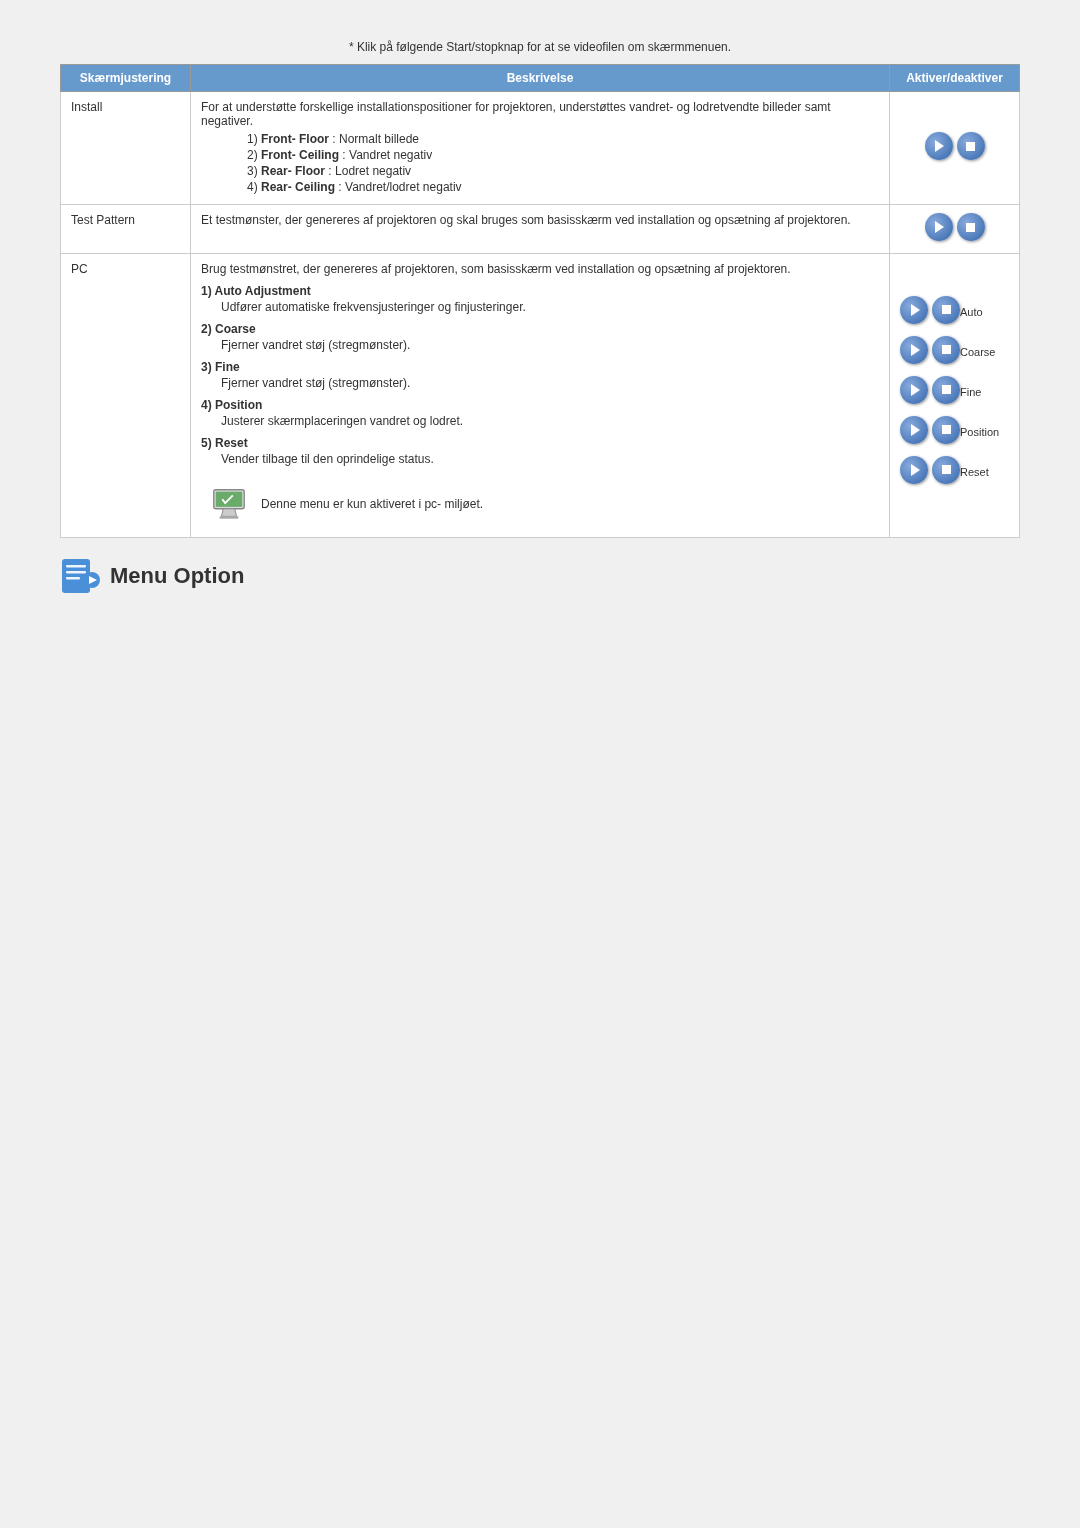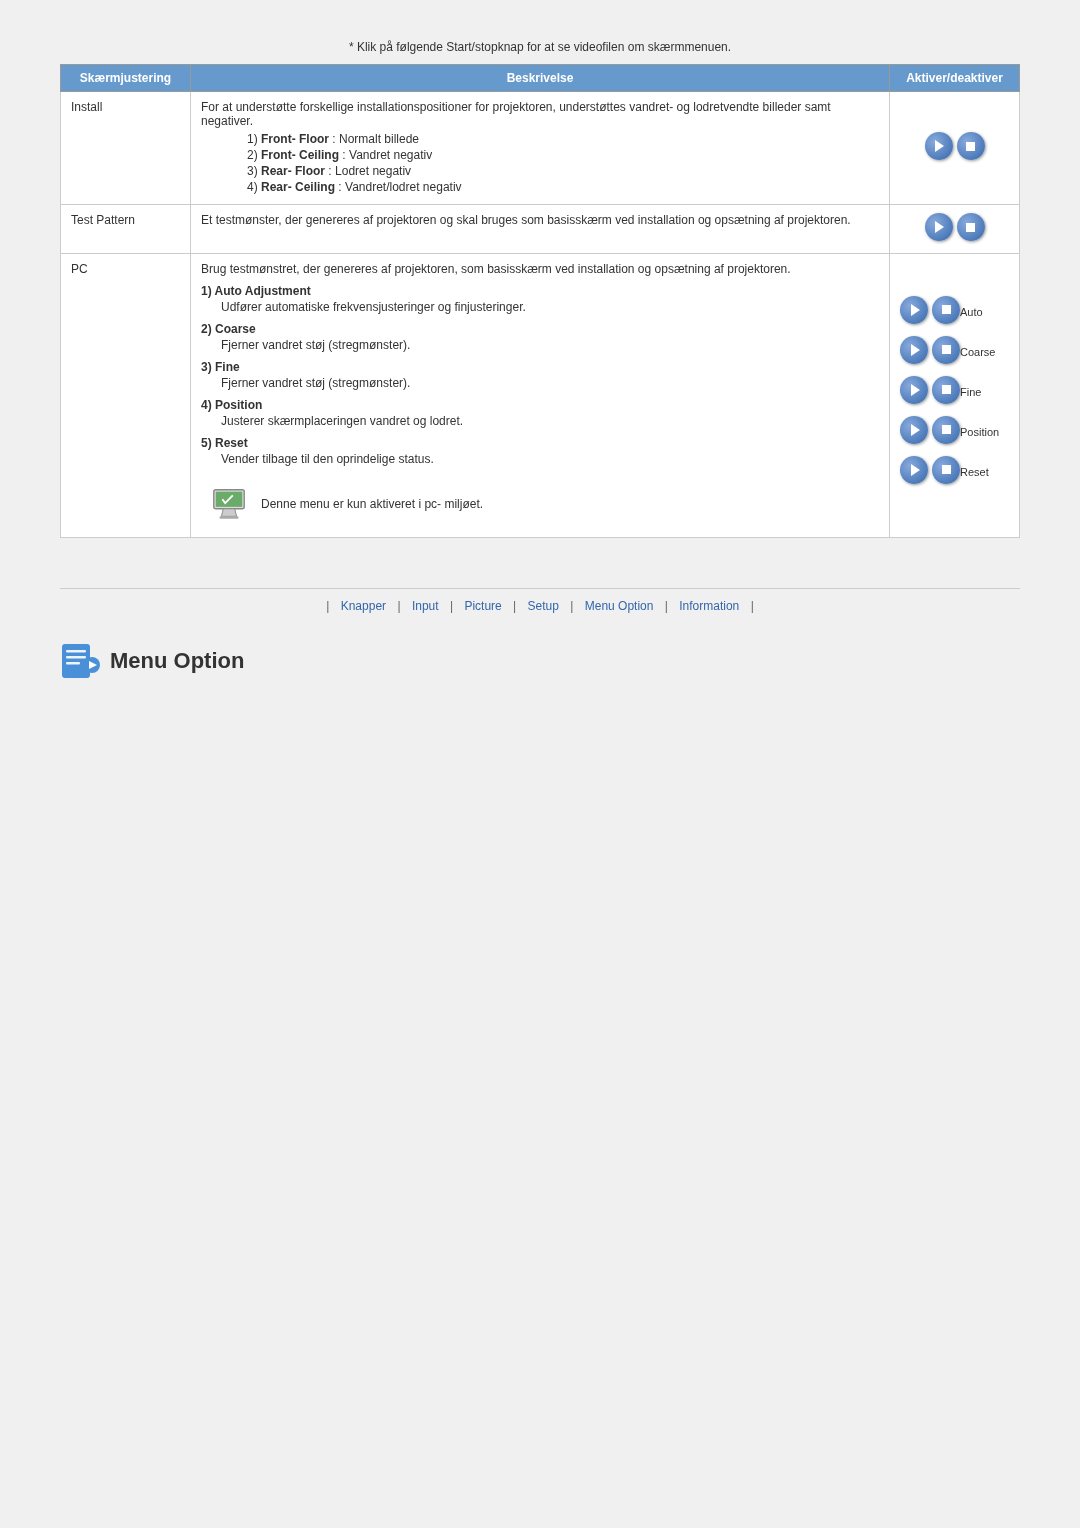--- a/index.html
+++ b/index.html
@@ -319,35 +319,20 @@
               <button class="stop-btn"></button>
             </div>
             <div class="btn-label">Reset</div>
           </div>
         </td>
       </tr>
 
     </tbody>
   </table>
 
-  <div class="nav-bar">
-    <span class="nav-separator">|</span>
-    <a>Knapper</a>
-    <span class="nav-separator">|</span>
-    <a>Input</a>
-    <span class="nav-separator">|</span>
-    <a>Picture</a>
-    <span class="nav-separator">|</span>
-    <a>Setup</a>
-    <span class="nav-separator">|</span>
-    <a>Menu Option</a>
-    <span class="nav-separator">|</span>
-    <a>Information</a>
-    <span class="nav-separator">|</span>
-  </div>
 
   <div class="menu-option-heading">
     <div class="menu-option-icon">
       
       <svg viewBox="0 0 40 36" width="40" height="36" xmlns="http://www.w3.org/2000/svg">
         <rect x="2" y="1" width="28" height="34" rx="3" fill="#4a90d9"></rect>
         <rect x="6" y="7" width="20" height="2.5" rx="1" fill="white" opacity="0.9"></rect>
         <rect x="6" y="13" width="20" height="2.5" rx="1" fill="white" opacity="0.9"></rect>
         <rect x="6" y="19" width="14" height="2.5" rx="1" fill="white" opacity="0.9"></rect>
 

